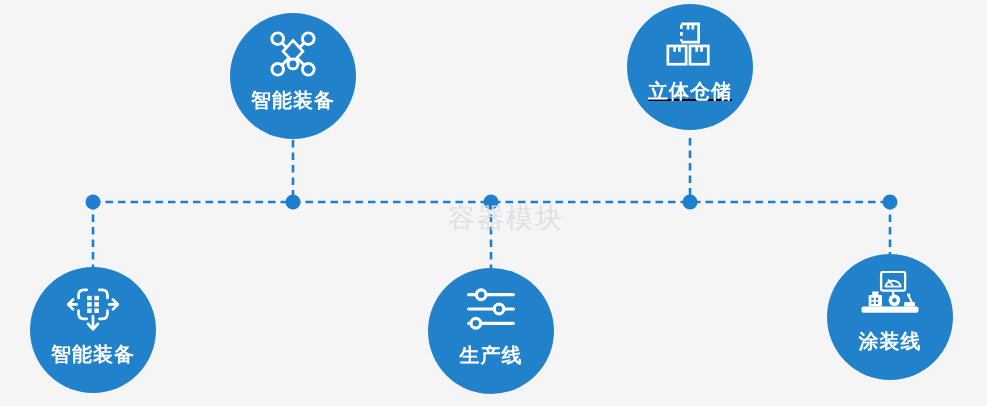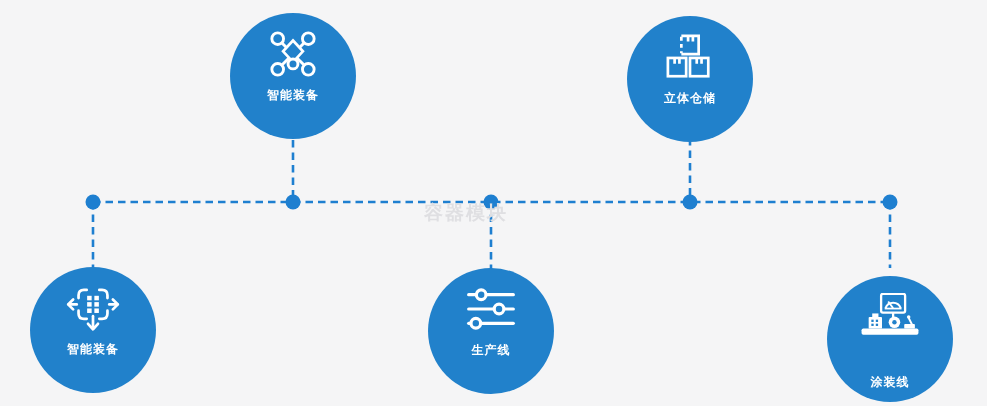--- a/index.html
+++ b/index.html
@@ -13,49 +13,49 @@
     background:var(--page-bg,#f5f5f6);
     overflow:hidden;
   }
   .connectors{
     position:absolute;left:0;top:0;width:987px;height:406px;
     pointer-events:none;
   }
   .watermark{
     position:absolute;
     left:424px;top:200px;width:140px;
-    text-align:left;
-    font-size:19px;font-weight:bold;letter-spacing:2px;
+    text-align:right;
+    font-size:27px;font-weight:normal;letter-spacing:2px;
     color:var(--watermark,#dfdfe2);
     user-select:none;
     z-index:1;
   }
   .node{
     position:absolute;
     width:126px;height:126px;border-radius:50%;
     background:var(--node-fill,#2181cb);
     display:flex;flex-direction:column;align-items:center;
     cursor:pointer;
     z-index:2;
   }
   .node .icon-wrap{
     margin-top:15px;height:52px;
     display:flex;align-items:center;justify-content:center;
   }
   .node .label{
     margin-top:7px;
-    color:#ffffff;font-size:12px;font-weight:bold;letter-spacing:1px;
+    color:#ffffff;font-size:20px;font-weight:bold;letter-spacing:1px;
     white-space:nowrap;
   }
   
   .n-equip{left:230px;top:13px;}
-  .n-ware {left:627px;top:16px;}
+  .n-ware {left:627px;top:4px;text-decoration:underline;}
   .n-sort {left:30px; top:267px;}
   .n-prod {left:428px;top:268px;text-align:right;}
-  .n-coat {left:827px;top:276px;gap:24px;}
+  .n-coat {left:827px;top:254px;}
   svg{display:block;}
 </style>
 </head>
 <body>
 
 <div class="canvas">
 
   <svg class="connectors" width="987" height="406" viewBox="0 0 987 406">
     <g stroke="var(--connector,#1e7fd0)" stroke-width="2.6" fill="none" stroke-dasharray="7.5 5">
       <path d="M93,202 H890"></path>

